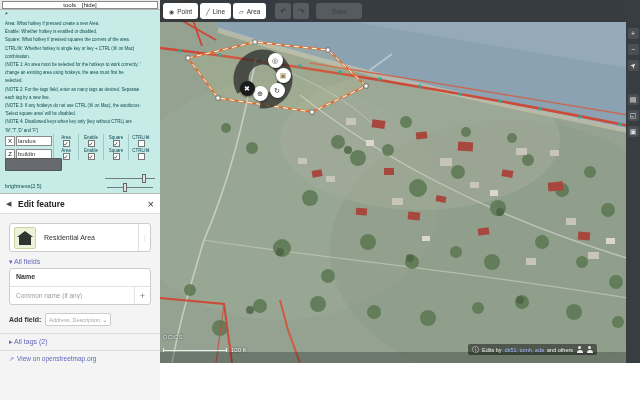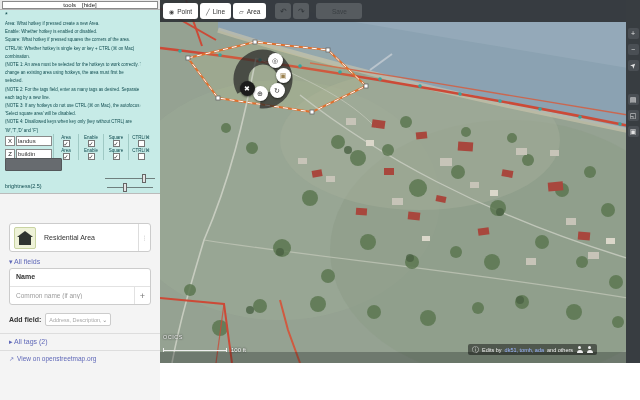--- a/index.html
+++ b/index.html
@@ -184,20 +184,25 @@
     </div>
     <div class="slider-row" style="top:173px;">
       <span class="s-lbl">contrast(1)</span>
       <div class="s-track" style="left:102px; width:46px;">
         <div class="s-thumb" style="left:16px;"></div>
       </div>
     </div>
   </div>
 
   <div id="edit-panel">
+    <div id="edit-header">
+      <span class="back">◀</span>
+      <span class="title">Edit feature</span>
+      <span class="close">×</span>
+    </div>
 
     <div class="preset-card">
       <div class="preset-icon-tile">
           <div class="house"></div>
         </div>
       <div class="preset-label">Residential Area</div>
       <div class="preset-more">⋮</div>
     </div>
 
     <div class="all-fields">▾ All fields</div>

